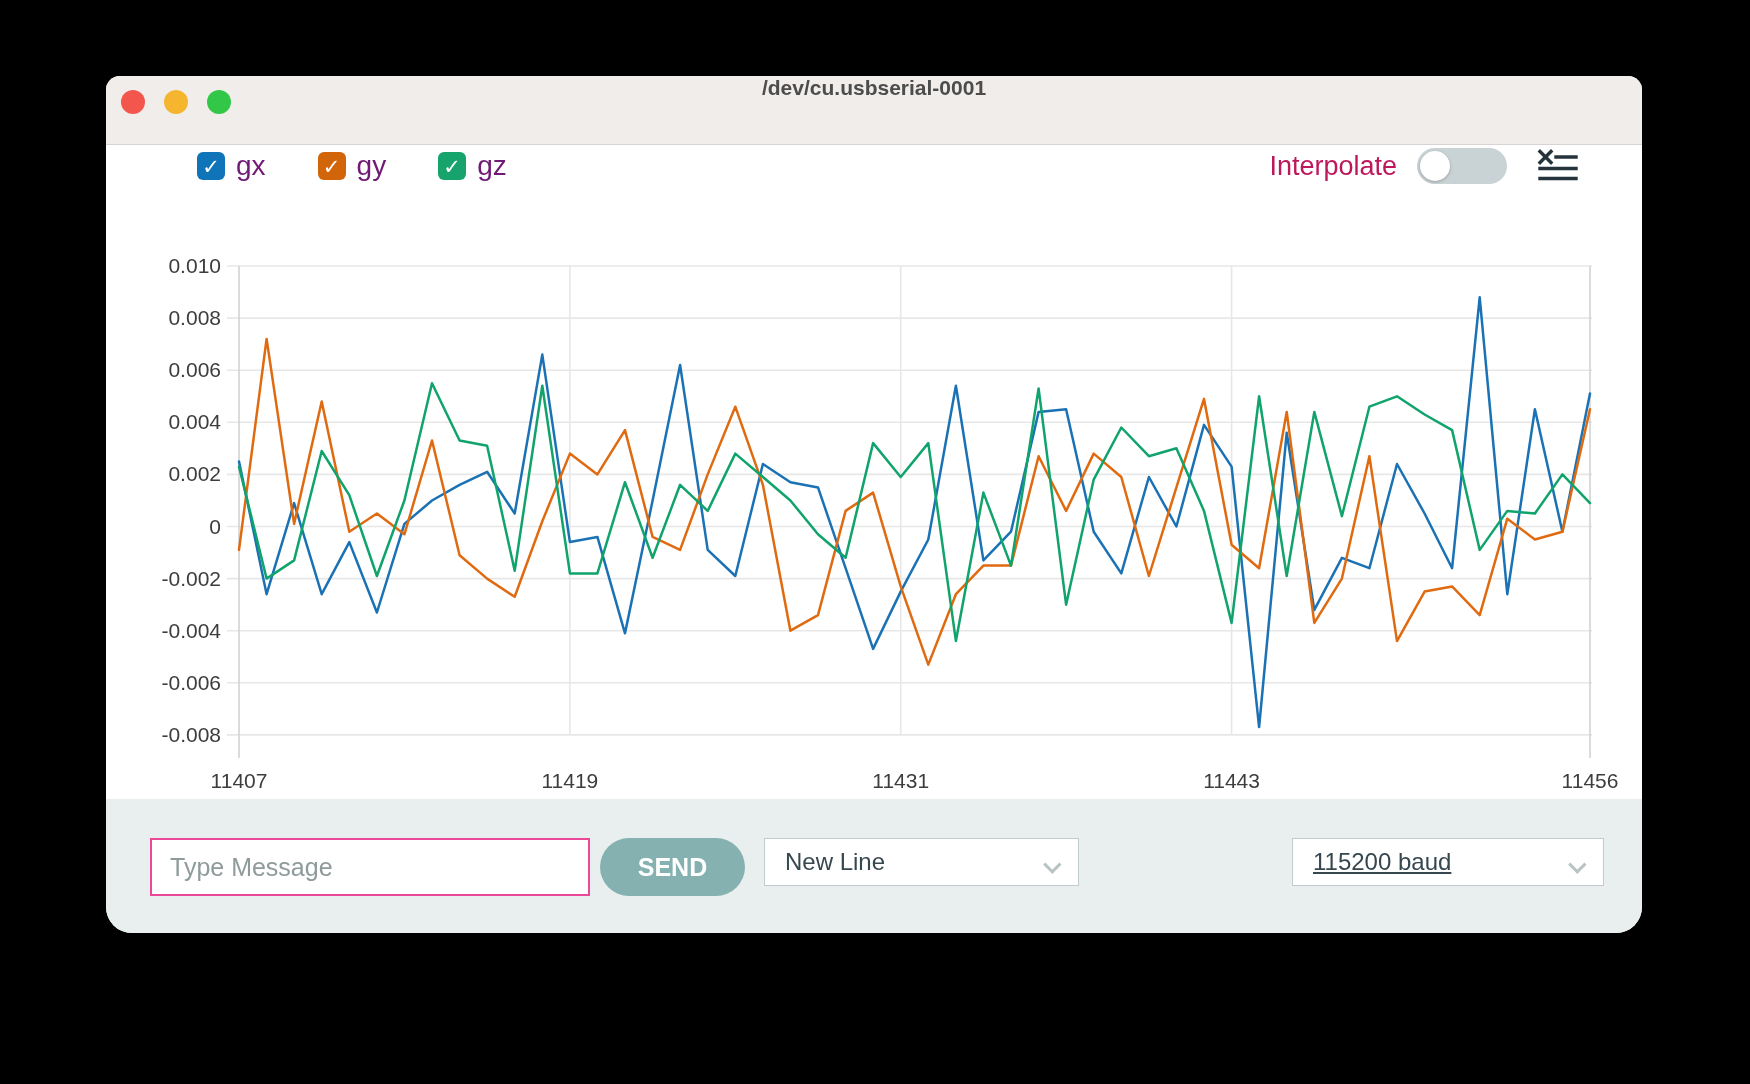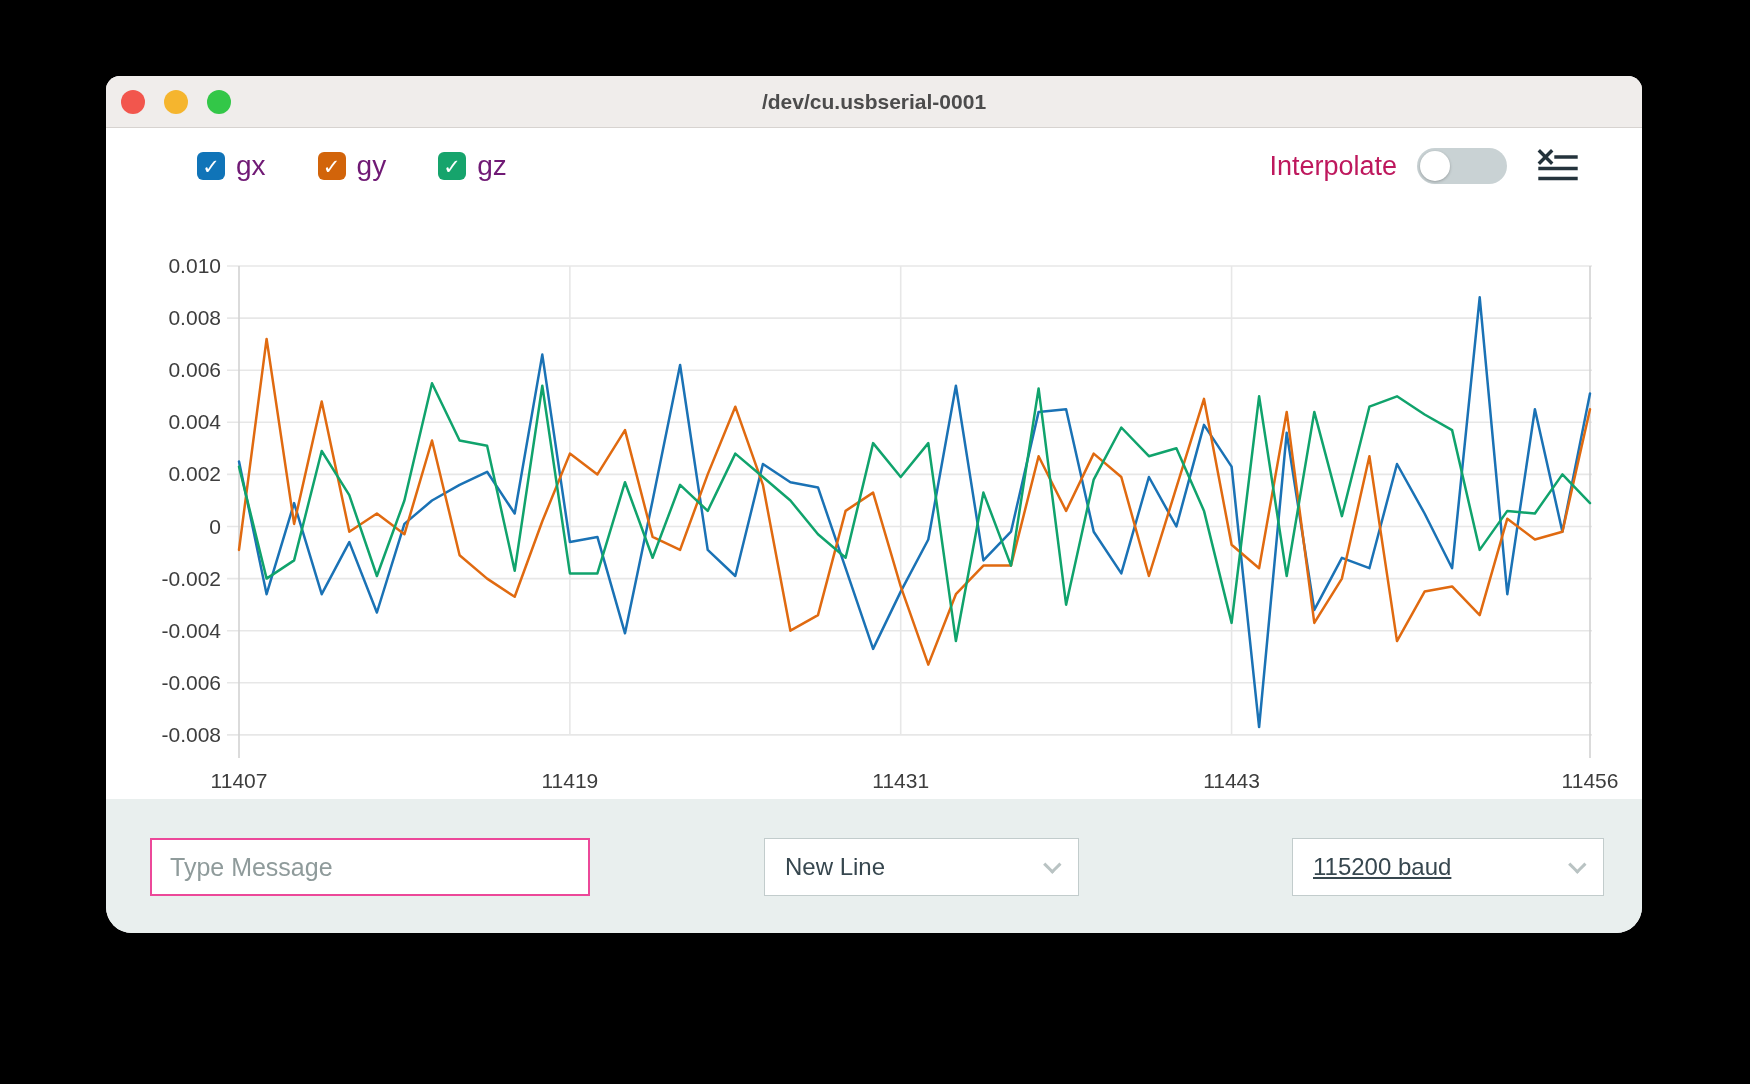--- a/index.html
+++ b/index.html
@@ -6,23 +6,23 @@
   html,body { width:1750px; height:1084px; background:#000; overflow:hidden;
               font-family:"Liberation Sans","DejaVu Sans",sans-serif; }
   .window {
     position:absolute; left:106px; top:76px; width:1536px; height:857px;
     background:#ffffff; border-radius:14px 14px 26px 26px;
     box-shadow:0 45px 110px 30px rgba(0,0,0,0.75);
     overflow:hidden;
   }
   
   .titlebar {
-    position:relative; height:52px; background:#f0edeb;
+    position:relative; height:69px; background:#f0edeb;
     border-bottom:1px solid #d7d3d0;
-    display:flex; align-items:center; justify-content:center;
+    display:flex; align-items:flex-start; justify-content:center;
   }
   .titlebar .title { font-size:21px; font-weight:bold; color:#4c4c4c; }
   .lights { position:absolute; left:15px; top:0; height:52px; display:flex; align-items:center; gap:19px; }
   .light { width:24px; height:24px; border-radius:50%; }
   .light.red    { background:#f2564d; }
   .light.yellow { background:#f5b52e; }
   .light.green  { background:#33c748; }
   
   .toolbar {
     position:absolute; left:0; top:62px; width:100%; height:56px;
@@ -65,21 +65,21 @@
     border:2px solid #ec4899; background:#fff; font-family:inherit;
     font-size:25px; color:#3a4a4a; padding:0 18px; outline:none;
   }
   .msg-input::placeholder { color:#8f9b9b; }
   .send-btn {
     position:absolute; left:494px; top:39px; width:145px; height:58px;
     border:none; border-radius:29px; background:#86b1b1; color:#ffffff;
     font-family:inherit; font-size:25px; font-weight:bold; cursor:pointer;
   }
   .select-box {
-    position:absolute; top:39px; height:58px; background:#fff;
+    position:absolute; top:39px; height:48px; background:#fff;
     border:1px solid #c2cccc; display:flex; align-items:center;
     padding:0 20px; font-size:24px; color:#37474f; cursor:pointer;text-align:center;
   }
   .select-line { left:658px; width:315px; }
   .select-baud { left:1186px; width:312px;text-decoration:underline; }
   .chevron {
     position:absolute; right:22px; top:22px; width:13px; height:13px;
     border-right:3px solid #b9c3c3; border-bottom:3px solid #b9c3c3;
     transform:rotate(45deg) translateY(-4px);
   }
@@ -167,20 +167,21 @@
         <line x1="1484" y1="38" x2="1484" y2="530" stroke="#d2d2d2" stroke-width="1.6"></line>
         <text x="1484" y="560" text-anchor="middle" font-size="21" fill="#3d3d3d">11456</text>
         <polyline points="133.0,233.4 160.6,366.2 188.1,275.1 215.7,366.2 243.3,314.1 270.9,384.5 298.4,295.9 326.0,272.5 353.6,256.8 381.1,243.8 408.7,285.5 436.3,126.6 463.9,314.1 491.4,308.9 519.0,405.3 546.6,272.5 574.1,137.0 601.7,321.9 629.3,348.0 656.9,236.0 684.4,254.2 712.0,259.4 739.6,340.2 767.1,420.9 794.7,363.6 822.3,311.5 849.9,157.8 877.4,332.4 905.0,303.7 932.6,183.9 960.1,181.3 987.7,303.7 1015.3,345.4 1042.9,249.0 1070.4,298.5 1098.0,196.9 1125.6,238.6 1153.1,499.1 1180.7,204.7 1208.3,381.9 1235.9,329.8 1263.4,340.2 1291.0,236.0 1318.6,285.5 1346.1,340.2 1373.7,69.3 1401.3,366.2 1428.9,181.3 1456.4,303.7 1484.0,165.6" fill="none" stroke="#1a72b5" stroke-width="2.5" stroke-linejoin="round" stroke-linecap="round"></polyline>
         <polyline points="133.0,321.9 160.6,110.9 188.1,295.9 215.7,173.5 243.3,303.7 270.9,285.5 298.4,306.3 326.0,212.5 353.6,327.2 381.1,350.6 408.7,368.8 436.3,293.3 463.9,225.6 491.4,246.4 519.0,202.1 546.6,308.9 574.1,321.9 601.7,246.4 629.3,178.7 656.9,256.8 684.4,402.7 712.0,387.1 739.6,282.9 767.1,264.6 794.7,358.4 822.3,436.6 849.9,366.2 877.4,337.6 905.0,337.6 932.6,228.2 960.1,282.9 987.7,225.6 1015.3,249.0 1042.9,348.0 1070.4,259.4 1098.0,170.9 1125.6,316.7 1153.1,340.2 1180.7,183.9 1208.3,394.9 1235.9,350.6 1263.4,228.2 1291.0,413.1 1318.6,363.6 1346.1,358.4 1373.7,387.1 1401.3,290.7 1428.9,311.5 1456.4,303.7 1484.0,181.3" fill="none" stroke="#e06a10" stroke-width="2.5" stroke-linejoin="round" stroke-linecap="round"></polyline>
         <polyline points="133.0,238.6 160.6,350.6 188.1,332.4 215.7,223.0 243.3,267.2 270.9,348.0 298.4,272.5 326.0,155.2 353.6,212.5 381.1,217.7 408.7,342.8 436.3,157.8 463.9,345.4 491.4,345.4 519.0,254.2 546.6,329.8 574.1,256.8 601.7,282.9 629.3,225.6 656.9,249.0 684.4,272.5 712.0,306.3 739.6,329.8 767.1,215.1 794.7,249.0 822.3,215.1 849.9,413.1 877.4,264.6 905.0,337.6 932.6,160.4 960.1,376.7 987.7,251.6 1015.3,199.5 1042.9,228.2 1070.4,220.3 1098.0,282.9 1125.6,394.9 1153.1,168.3 1180.7,348.0 1208.3,183.9 1235.9,288.1 1263.4,178.7 1291.0,168.3 1318.6,186.5 1346.1,202.1 1373.7,321.9 1401.3,282.9 1428.9,285.5 1456.4,246.4 1484.0,275.1" fill="none" stroke="#10a36c" stroke-width="2.5" stroke-linejoin="round" stroke-linecap="round"></polyline>
       </svg>
   </div>
 
   <div class="bottombar">
     <input class="msg-input" type="text" placeholder="Type Message" style="">
+    <button class="send-btn">SEND</button>
     <div class="select-box select-line">
       <span>New Line</span>
       <i class="chevron"></i>
     </div>
     <div class="select-box select-baud">
       <span>115200 baud</span>
       <i class="chevron"></i>
     </div>
   </div>
 

